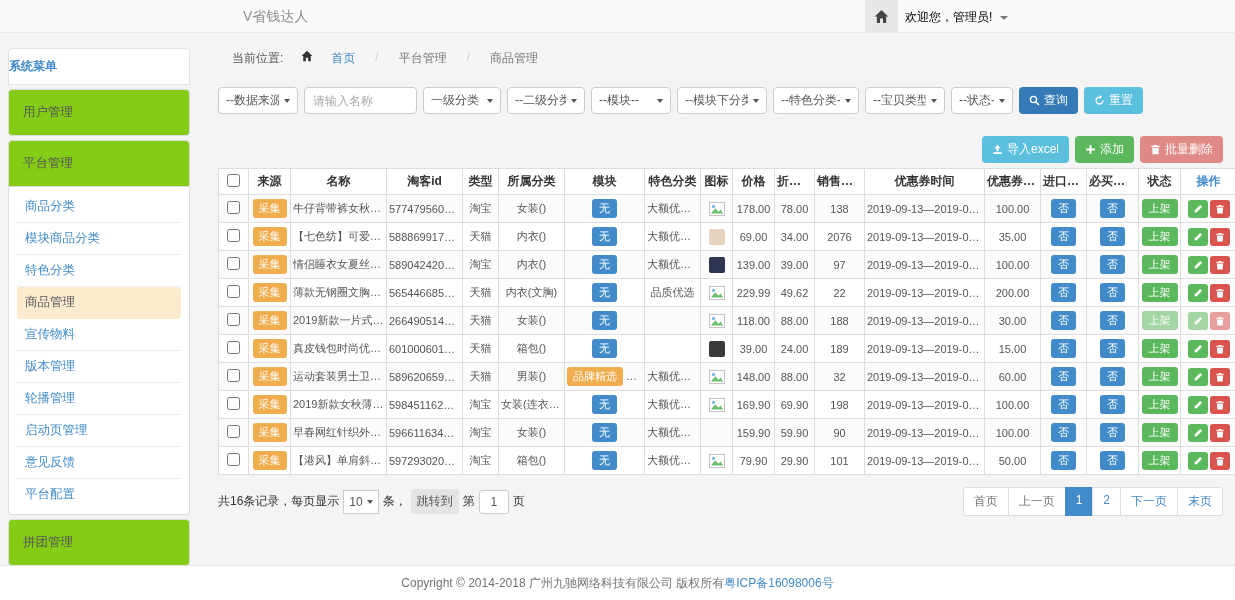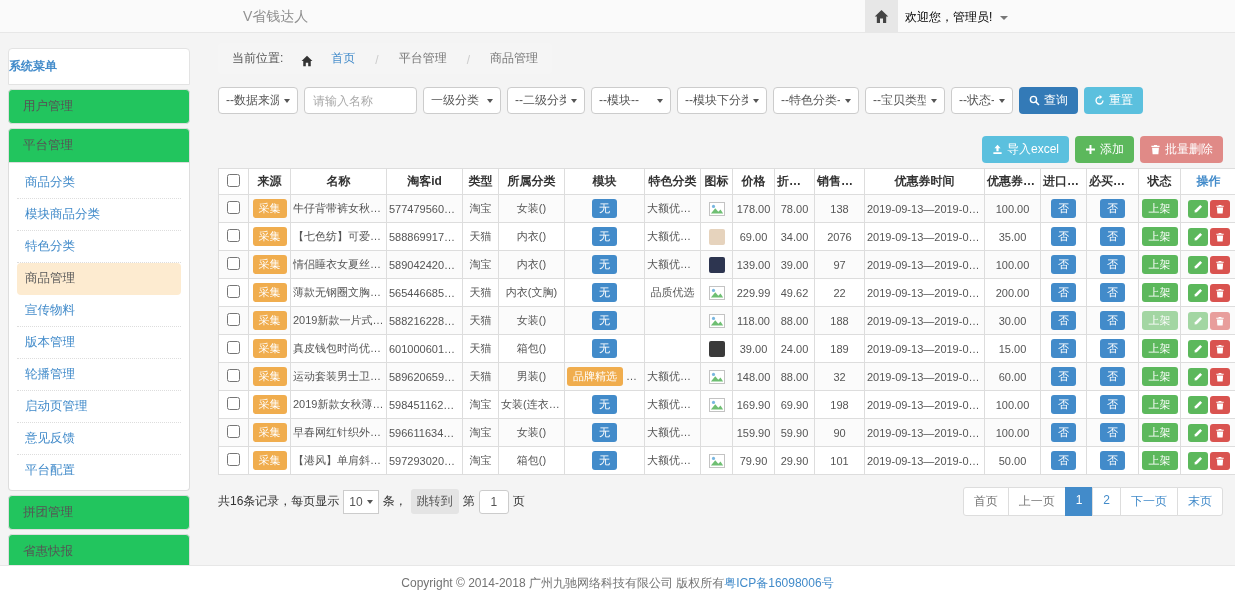--- a/index.html
+++ b/index.html
@@ -9,29 +9,29 @@
   
   .topbar { position:absolute; top:0; left:0; width:100%; height:33px; background:#fafafa; border-bottom:1px solid #e7e7e7; z-index:10; }
   .brand { position:absolute; left:243px; top:8px; font-size:14px; color:#919191; }
   .home-btn { position:absolute; left:865px; top:0; width:33px; height:33px; background:#e7e7e7; display:flex; align-items:center; justify-content:center; cursor:pointer; }
   .welcome { position:absolute; left:905px; top:9px; color:#000000; font-size:12px; cursor:pointer; }
   .caret-down { display:inline-block; width:0; height:0; border-left:4px solid transparent; border-right:4px solid transparent; border-top:4px solid #777; margin-left:4px; vertical-align:middle; }
 
   
   .sidebar { position:absolute; left:8px; top:48px; width:182px; z-index:1; }
   .side-title { background:#fff; border:1px solid #e3e3e3; border-radius:4px 4px 0 0; padding:9px 0; color:#428bca; font-weight:bold; font-size:12px; }
-  .side-group { background:#22c55e; border:1px solid #ddd; border-radius:4px; margin-top:4px; padding:8px 14px; color:#555; cursor:pointer; font-size:12.5px; }
+  .side-group { background:#84cc16; border:1px solid #ddd; border-radius:4px; margin-top:4px; padding:14px 14px; color:#555; cursor:pointer; font-size:12.5px; }
   .side-sub { background:#fff; border:1px solid #ddd; border-top:none; border-radius:0 0 4px 4px; padding:4px 8px; }
   .side-sub-item { padding:7px 8px; color:#428bca; border-bottom:1px dotted #ddd; cursor:pointer; font-size:12.5px; }
   .side-sub-item:last-child { border-bottom:none; }
   .side-sub-item.active { background:#fdebd0; border-radius:4px; color:#5b5b5b; border-bottom-color:transparent; }
 
   
   .main { position:absolute; left:218px; top:43px; width:1005px; z-index:1; }
-  .breadcrumb { display:inline-flex; align-items:flex-end; gap:18px; background:#f5f5f5; border-radius:4px; padding:7px 14px; color:#777; margin-bottom:13px; }
+  .breadcrumb { display:inline-flex; align-items:flex-start; gap:18px; background:#f5f5f5; border-radius:4px; padding:7px 14px; color:#777; margin-bottom:13px; }
   .breadcrumb .bc-link { color:#428bca; cursor:pointer; }
   .breadcrumb .sep { color:#ccc; padding:0 2px; }
   .bc-label { color:#555; }
 
   .filters { display:flex; gap:6px; align-items:center; margin-bottom:22px; }
   .sel { background:#fff; border:1px solid #ccc; border-radius:4px; height:27px; display:flex; align-items:center; justify-content:space-between; padding:0 7px; color:#555; cursor:pointer; flex:none; }
   .sel .tri { width:0; height:0; border-left:3.5px solid transparent; border-right:3.5px solid transparent; border-top:4.5px solid #555; margin-left:5px; }
   .txt-input { height:27px; border:1px solid #ccc; border-radius:4px; padding:0 8px; color:#555; width:113px; font-size:12px; }
   .txt-input::placeholder { color:#aaa; }
   .btn { border:none; border-radius:4px; height:27px; padding:0 10px; color:#fff; font-size:12px; cursor:pointer; display:inline-flex; align-items:center; gap:4px; }
@@ -361,21 +361,21 @@
             </span><span class="mini-btn mini-del">
               <svg width="10" height="10" viewBox="0 0 16 16">
                 <path fill="#fff" d="M6 1.5 H10 L10.6 2.7 H14 V4.4 H2 V2.7 H5.4 Z M3 5.6 H13 L12.2 15 H3.8 Z"></path>
               </svg>
             </span></td>
         </tr>
         <tr>
           <td><input type="checkbox" style=""></td>
           <td><span class="badge-orange">采集</span></td>
           <td>2019新款一片式系...</td>
-          <td>588216228899</td>
+          <td>266490514570</td>
           <td>天猫</td>
           <td>女装()</td>
           <td><span class="badge-blue">无</span></td>
           <td></td>
           <td><svg width="16" height="14" viewBox="0 0 18 16" style="display:inline-block;vertical-align:middle">
               <rect x="0.5" y="0.5" width="17" height="15" fill="#fff" stroke="#bbb"></rect>
               <circle cx="5" cy="5" r="1.8" fill="#7ab7e0"></circle>
               <path d="M2 13 L7 7 L10.5 11 L13 8.5 L16 13 Z" fill="#6fbf73"></path>
             </svg></td>
           <td>118.00</td>

